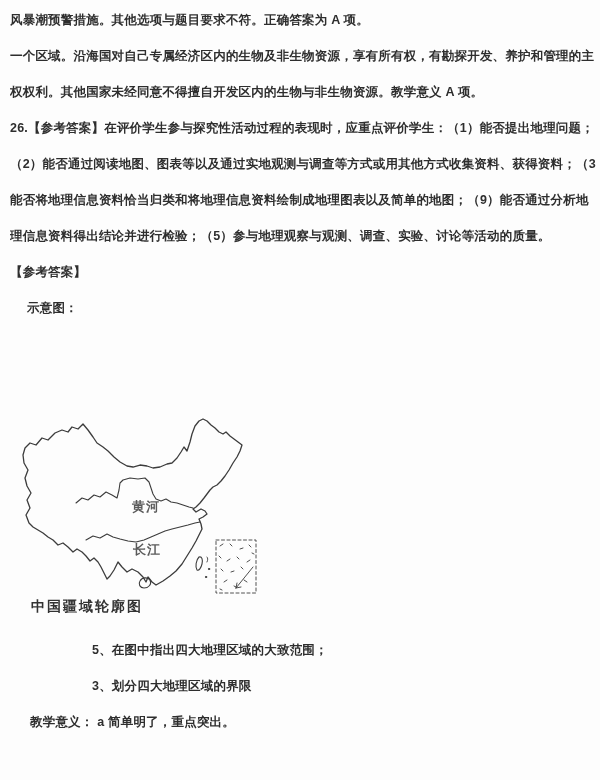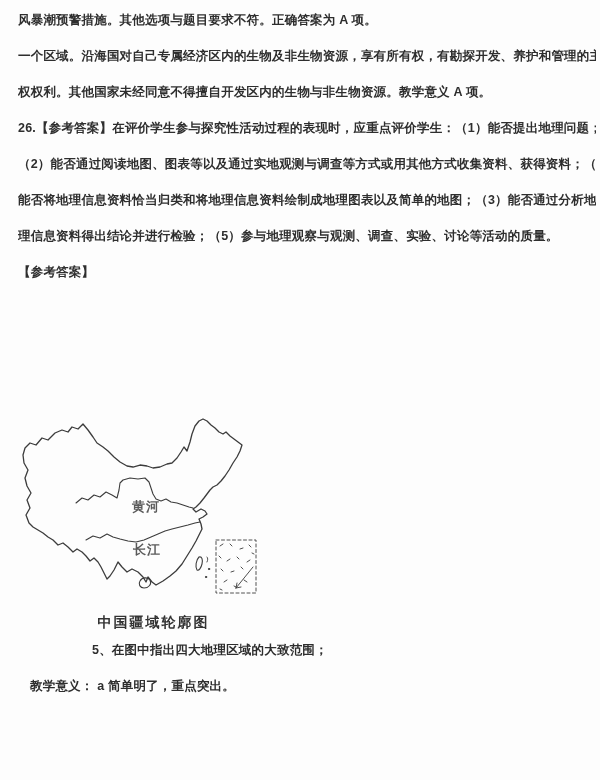--- a/index.html
+++ b/index.html
@@ -1,54 +1,55 @@
 <!DOCTYPE html>
 <html><head>
 <meta charset="utf-8">
 <style>
   html,body{margin:0;padding:0;background:#ffffff;}
   .page{
     position:relative;width:600px;height:780px;background:#fdfdfd;overflow:hidden;
     font-family:"Liberation Sans","DejaVu Sans",sans-serif;color:#2e2e2e;
   }
   .text-block{position:absolute;left:10px;right:4px;}
-  .top{top:2px;margin-left:8px;}
+  .top{top:2px;}
   .bottom{top:632px;}
   .line{
     height:36px;line-height:36px;font-size:12.5px;font-weight:600;
     white-space:nowrap;letter-spacing:0.2px;overflow:hidden;
   }
   .ind-17{padding-left:17px;}
   .ind-20{padding-left:20px;}
   .ind-82{padding-left:82px;}
   .map-wrap{position:absolute;left:20px;top:413px;width:245px;height:185px;}
   .map-wrap svg{display:block;}
   .river-label{
     position:absolute;font-size:13px;font-weight:600;color:#5a5a5a;
     letter-spacing:1px;white-space:nowrap;
   }
   .map-caption{
-    position:absolute;left:31px;top:614px;width:245px;text-align:center;
+    position:absolute;left:31px;top:598px;width:245px;text-align:left;
     font-size:14px;font-weight:600;letter-spacing:2px;color:#333333;white-space:nowrap;
   }
 </style>
 </head>
 <body>
 
 <div class="page">
 
   <div class="text-block top">
     <div class="line">风暴潮预警措施。其他选项与题目要求不符。正确答案为 A 项。</div>
     <div class="line">一个区域。沿海国对自己专属经济区内的生物及非生物资源，享有所有权，有勘探开发、养护和管理的主</div>
     <div class="line">权权利。其他国家未经同意不得擅自开发区内的生物与非生物资源。教学意义 A 项。</div>
     <div class="line">26.【参考答案】在评价学生参与探究性活动过程的表现时，应重点评价学生：（1）能否提出地理问题；</div>
     <div class="line">（2）能否通过阅读地图、图表等以及通过实地观测与调查等方式或用其他方式收集资料、获得资料；（3）</div>
-    <div class="line">能否将地理信息资料恰当归类和将地理信息资料绘制成地理图表以及简单的地图；（3）能否通过分析地</div>
+    <div class="line">能否将地理信息资料恰当归类和将地理信息资料绘制成地理图表以及简单的地图；（9）能否通过分析地</div>
     <div class="line">理信息资料得出结论并进行检验；（5）参与地理观察与观测、调查、实验、讨论等活动的质量。</div>
     <div class="line">【参考答案】</div>
+    <div class="line ind-17">示意图：</div>
   </div>
 
   <div class="map-wrap">
     <svg width="245" height="185" viewBox="0 0 245 185">
       <g fill="none" stroke="#3c3c3c" stroke-linecap="round" stroke-linejoin="round">
         <path stroke-width="1.3" d="
           M3,42 L5,35 10,30 16,32 22,25 28,27 35,20 42,17 48,19 52,14 58,16 63,11
           68,17 73,24 77,30 83,34 88,38 94,44 100,49 107,53 113,54 120,52 127,53
           133,55 140,54 147,51 152,50 157,45 161,39 164,34 167,38 170,29 172,21
           175,13 179,8 183,6 187,8 191,12 195,15 199,19 203,21 206,19 210,23
@@ -97,16 +98,17 @@
       </g>
     </svg>
     <span class="river-label" style="left:112px;top:85px">黄河</span>
     <span class="river-label" style="left:113px;top:128px">长江</span>
   </div>
 
   <div class="map-caption">中国疆域轮廓图</div>
 
   <div class="text-block bottom">
     <div class="line ind-82">5、在图中指出四大地理区域的大致范围；</div>
+    <div class="line ind-82">3、划分四大地理区域的界限</div>
     <div class="line ind-20">教学意义：  a 简单明了，重点突出。</div>
   </div>
 
 </div>
 
 </body></html>

